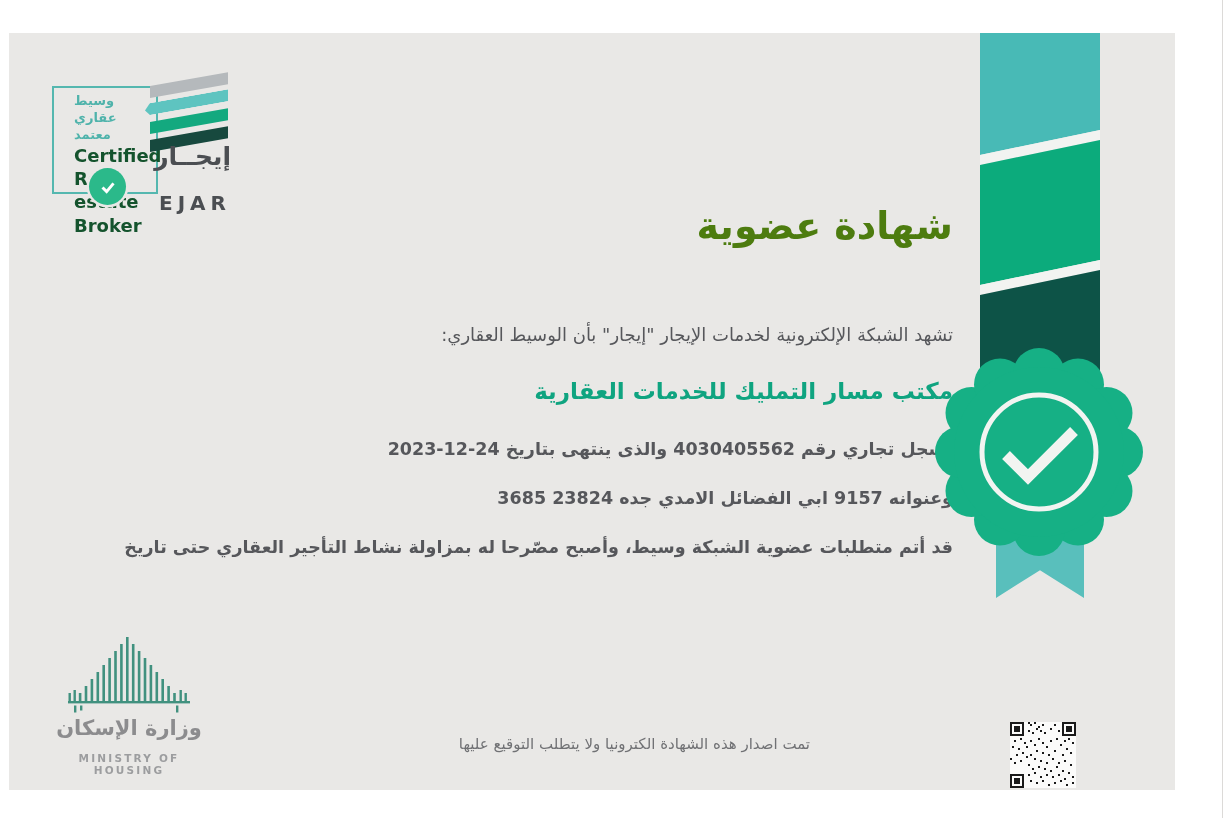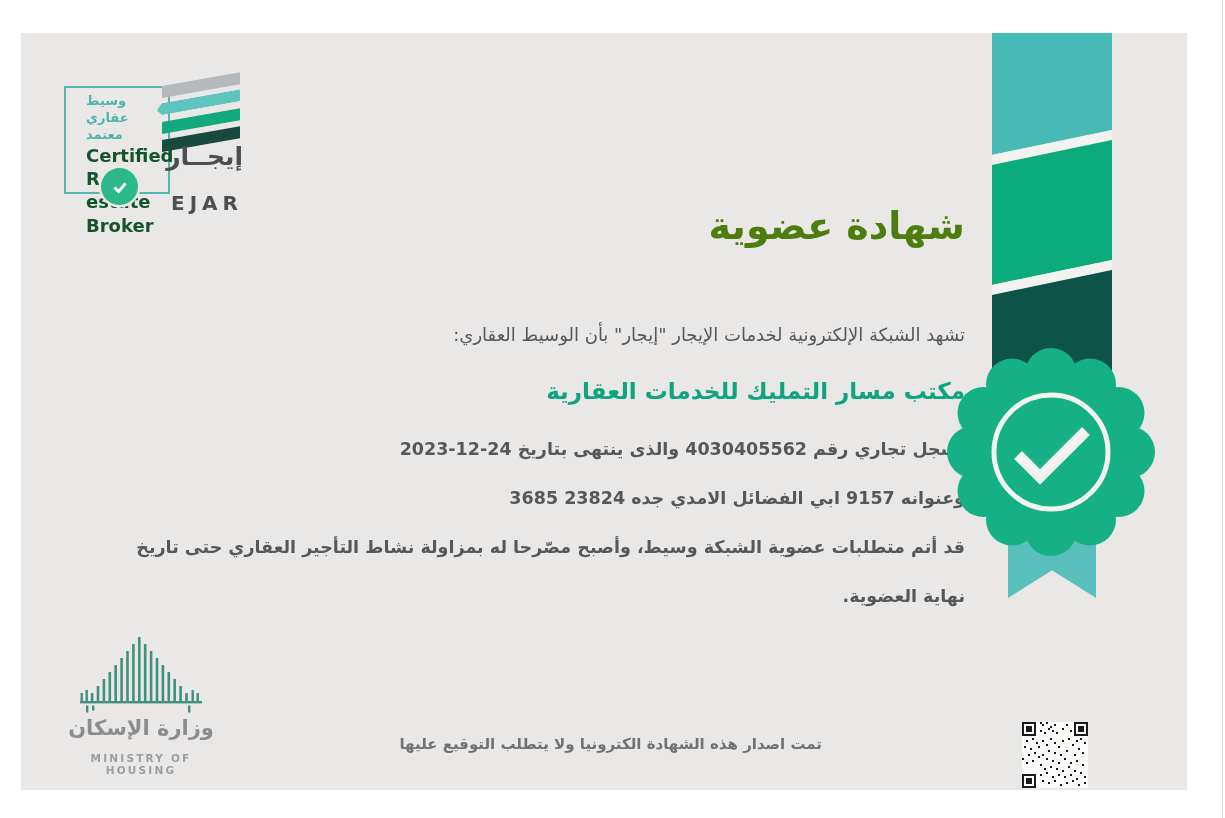--- a/index.html
+++ b/index.html
@@ -2,21 +2,21 @@
 <html><head>
 <meta charset="utf-8">
 <style>
   html,body{margin:0;padding:0;}
   body{
     width:1225px;height:818px;background:#ffffff;position:relative;overflow:hidden;
     font-family:"DejaVu Sans",sans-serif;
   }
   .edge-line{position:absolute;right:2px;top:0;width:1px;height:100%;background:#dcdad8;}
   .panel{
-    position:absolute;left:21px;top:33px;width:1166px;height:757px;
+    position:absolute;left:9px;top:33px;width:1166px;height:757px;
     background:#e9e8e6;
   }
   
   .banner{position:absolute;left:971px;top:0;}
   .ribbon-tail{
     position:absolute;left:987px;top:507px;width:88px;height:58px;background:#59bfbc;
     clip-path:polygon(0 0,100% 0,100% 100%,50% 52%,0 100%);z-index:1;
   }
   .seal{position:absolute;left:925px;top:314px;z-index:2;}
   
@@ -52,21 +52,21 @@
   .line-intro{font-size:18px;font-weight:400;line-height:1.5;margin:0 0 26px 0;}
   .line-broker{font-size:23px;font-weight:800;line-height:1.5;color:#0fa480;margin:0 0 27px 0;}
   .line-detail{font-size:17.5px;font-weight:700;line-height:1.5;margin:0 0 23px 0;}
   
   .ministry{position:absolute;left:40px;top:598px;width:160px;text-align:center;}
   .ministry svg{display:block;margin:0 auto;}
   .ministry-ar{font-size:21px;font-weight:700;color:#8c8c8e;direction:rtl;margin-top:3px;}
   .ministry-en{font-size:10.5px;font-weight:600;letter-spacing:2.2px;color:#9c9d9f;margin-top:12px;}
   .footer-note{
     position:absolute;right:365px;top:702px;direction:rtl;
-    font-size:15px;font-weight:700;color:#707174;white-space:nowrap;
+    font-size:15px;font-weight:400;color:#707174;white-space:nowrap;
   }
   .qr{position:absolute;left:1001px;top:689px;width:66px;height:66px;}
 </style>
 </head>
 <body>
 
 <div class="edge-line"></div>
 
 <div class="panel">
 
@@ -127,21 +127,20 @@
 
 
   <h1 class="cert-title">شهادة عضوية</h1>
 
   <div class="cert-body">
     <p class="line-intro">تشهد الشبكة الإلكترونية لخدمات الإيجار "إيجار" بأن الوسيط العقاري:</p>
     <p class="line-broker">مكتب مسار التمليك للخدمات العقارية</p>
     <p class="line-detail">بسجل تجاري رقم 4030405562 والذى ينتهى بتاريخ 24-12-2023</p>
     <p class="line-detail">وعنوانه 9157 ابي الفضائل الامدي جده 23824 3685</p>
     <p class="line-detail">قد أتم متطلبات عضوية الشبكة وسيط، وأصبح مصّرحا له بمزاولة نشاط التأجير العقاري حتى تاريخ</p>
-    <p class="line-detail">نهاية العضوية.</p>
   </div>
 
   <div class="ministry">
     <svg width="130" height="82" viewBox="0 0 130 82">
       <g fill="#41917f">
         <rect x="14.8" y="62" width="2.6" height="8"></rect>
         <rect x="20.7" y="55" width="2.6" height="15"></rect>
         <rect x="26.6" y="48" width="2.6" height="22"></rect>
         <rect x="32.5" y="41" width="2.6" height="29"></rect>
         <rect x="38.4" y="34" width="2.6" height="36"></rect>

